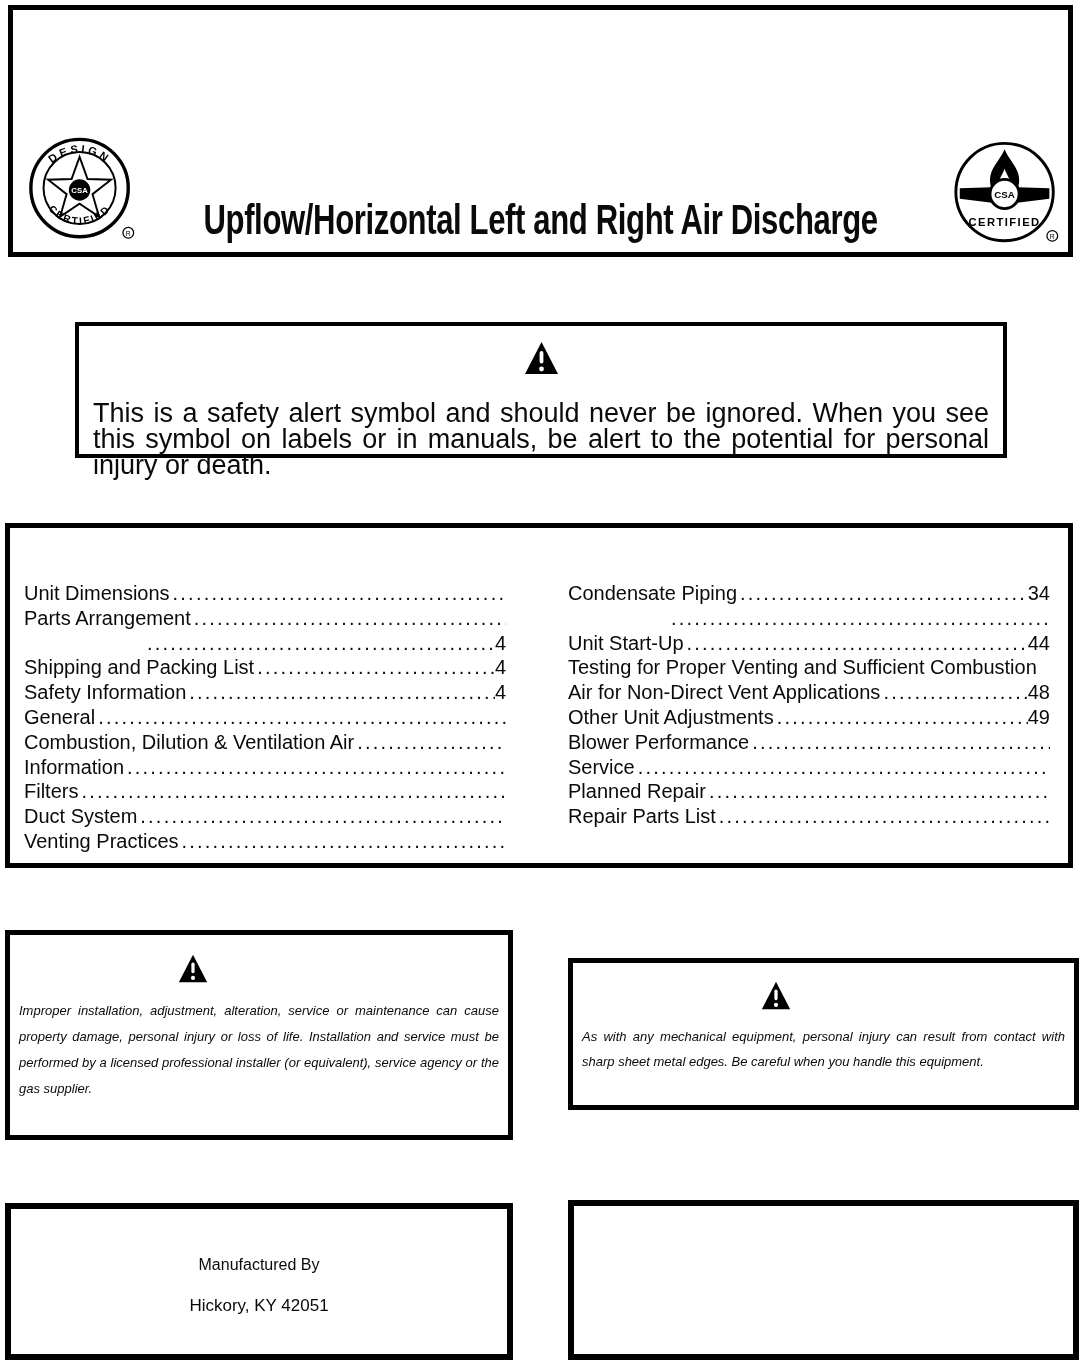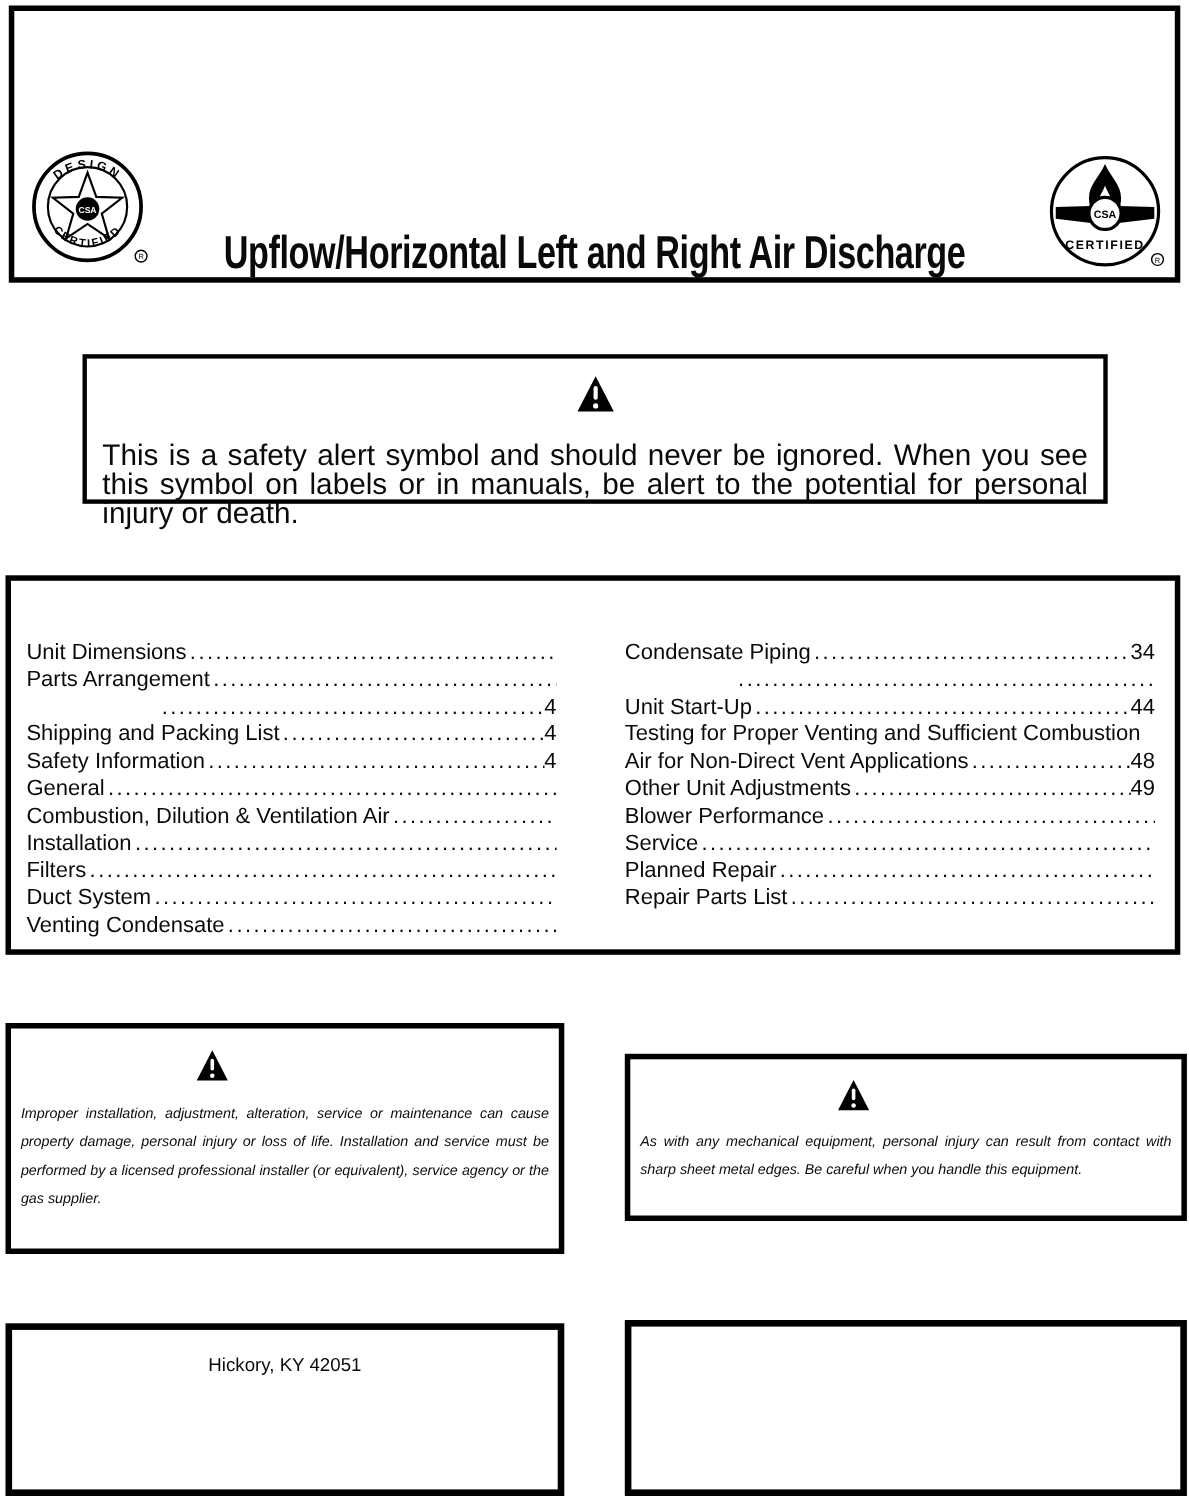--- a/index.html
+++ b/index.html
@@ -5,21 +5,21 @@
   html,body{margin:0;padding:0;}
   body{
     width:1081px;height:1363px;position:relative;background:#ffffff;
     font-family:"Liberation Sans",sans-serif;color:#0a0a0a;
     -webkit-font-smoothing:antialiased;
   }
   .box{position:absolute;border:5px solid #000;box-sizing:border-box;background:#fff;}
 
   
   #header-box{left:8px;top:5px;width:1065px;height:252px;}
-  #page-title-wrap{position:absolute;left:0;right:0;top:196px;text-align:center;}
+  #page-title-wrap{position:absolute;left:0;right:0;top:186px;text-align:center;}
   #page-title{
     display:inline-block;font-size:42px;font-weight:bold;letter-spacing:-0.5px;
     transform:scaleX(0.74);transform-origin:center;white-space:nowrap;
   }
   .logo{position:absolute;}
   #design-logo{left:13px;top:124px;width:112px;height:110px;}
   #flame-logo{left:938px;top:129px;width:112px;height:110px;}
 
   
   #safety-box{left:75px;top:322px;width:932px;height:136px;border-width:4px;}
@@ -154,36 +154,36 @@
         <span class="toc-label">General</span>
         <span class="toc-dots"></span>
         <span class="toc-page"></span>
       </div>
       <div class="toc-row">
         <span class="toc-label">Combustion, Dilution &amp; Ventilation Air</span>
         <span class="toc-dots"></span>
         <span class="toc-page"></span>
       </div>
       <div class="toc-row">
-        <span class="toc-label">Installation</span>
+        <span class="toc-label">Information</span>
         <span class="toc-dots"></span>
         <span class="toc-page"></span>
       </div>
       <div class="toc-row">
         <span class="toc-label">Filters</span>
         <span class="toc-dots"></span>
         <span class="toc-page"></span>
       </div>
       <div class="toc-row">
         <span class="toc-label">Duct System</span>
         <span class="toc-dots"></span>
         <span class="toc-page"></span>
       </div>
       <div class="toc-row">
-        <span class="toc-label">Venting Condensate</span>
+        <span class="toc-label">Venting Practices</span>
         <span class="toc-dots"></span>
         <span class="toc-page"></span>
       </div>
     </div>
 
     <div class="toc-col" id="toc-col-right">
       <div class="toc-row">
         <span class="toc-label">Condensate Piping</span>
         <span class="toc-dots"></span>
         <span class="toc-page">34</span>
@@ -255,16 +255,17 @@
     <svg width="30" height="33" viewBox="0 0 35 34">
       <polygon points="17.5,1 34,33 1,33" fill="#000"></polygon>
       <rect x="15.6" y="10" width="3.8" height="12.5" rx="1.9" fill="#fff"></rect>
       <circle cx="17.5" cy="28" r="2.4" fill="#fff"></circle>
     </svg>
   </div>
   <div class="warning-text">As with any mechanical equipment, personal injury can result from contact with sharp sheet metal edges. Be careful when you handle this equipment.</div>
 </div>
 
 <div id="manufactured-box" class="box">
+  <div id="manufactured-line1">Manufactured By</div>
   <div id="manufactured-line2">Hickory, KY 42051</div>
 </div>
 
 <div id="empty-bottom-box" class="box"></div>
 
 </body></html>

